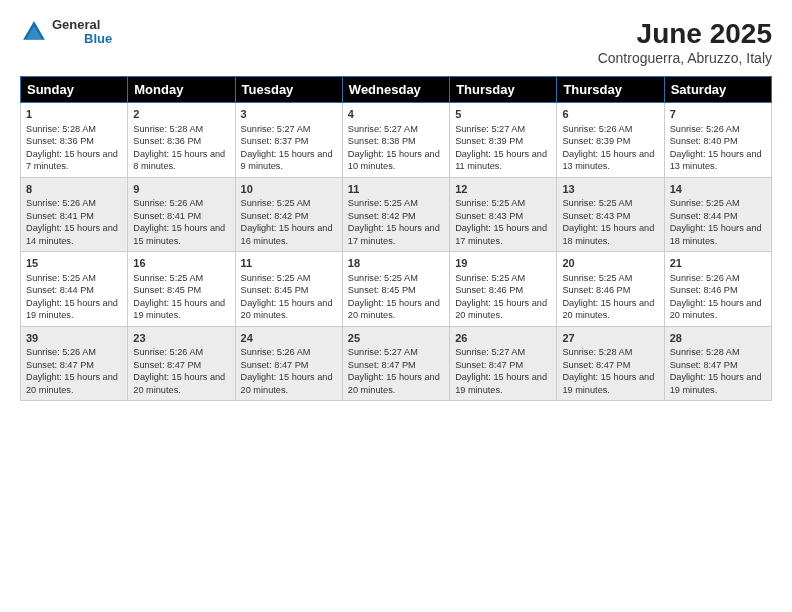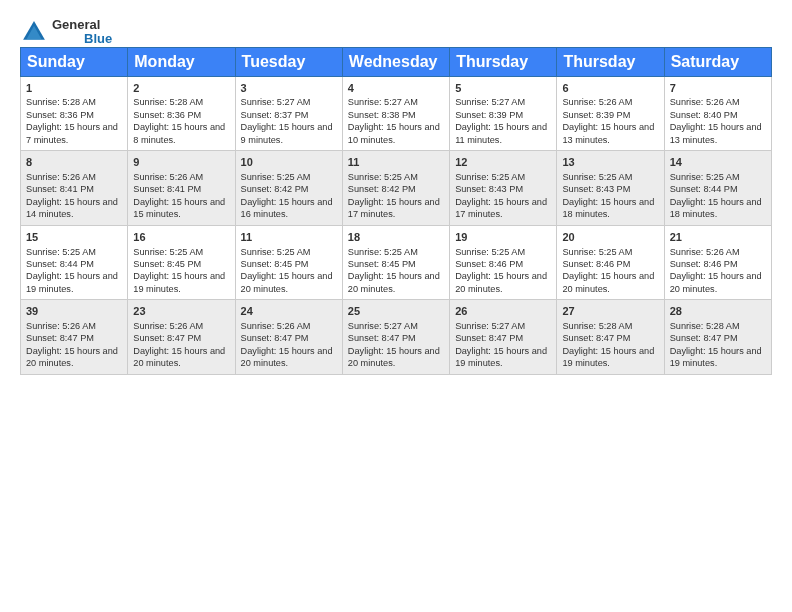--- a/index.html
+++ b/index.html
@@ -13,20 +13,21 @@
     .page {
       width: 792px;
       height: 612px;
       padding: 18px 20px 10px 20px;
       background: #fff;
     }
     .header {
       display: flex;
       justify-content: space-between;
       align-items: flex-start;
+      margin-bottom: 10px;
     }
     .logo {
       display: flex;
       align-items: center;
       gap: 4px;
     }
     .logo-text {
       display: flex;
       flex-direction: column;
       font-size: 13px;
@@ -49,23 +50,23 @@
     }
     .subtitle {
       font-size: 14px;
       color: #444;
     }
     .calendar {
       width: 100%;
       border-collapse: collapse;
     }
     .calendar th {
-      background: #3b82f6;
+      background: #000000;
       color: #fff;
-      font-size: 16px;
+      font-size: 13px;
       font-weight: bold;
       padding: 5px 6px;
       border: 1px solid #2c6fad;
       text-align: left;
     }
     .calendar td {
       vertical-align: top;
       border: 1px solid #ccc;
       padding: 4px 5px;
       font-size: 9.2px;
@@ -97,20 +98,24 @@
   <div class="header">
     <div class="logo">
       <svg class="logo-icon" viewBox="0 0 36 36">
         <polygon points="18,4 32,28 4,28" fill="#1a6faf"></polygon>
         <polygon points="18,10 28,28 8,28" fill="#4da6e0" opacity="0.5"></polygon>
       </svg>
       <div class="logo-text">
         <span class="logo-general">General</span>
         <span class="logo-blue">Blue</span>
       </div>
+    </div>
+    <div class="title-block">
+      <div class="main-title">June 2025</div>
+      <div class="subtitle">Controguerra, Abruzzo, Italy</div>
     </div>
   </div>
 
   <table class="calendar">
     <thead>
       <tr>
         <th>Sunday</th>
         <th>Monday</th>
         <th>Tuesday</th>
         <th>Wednesday</th>

